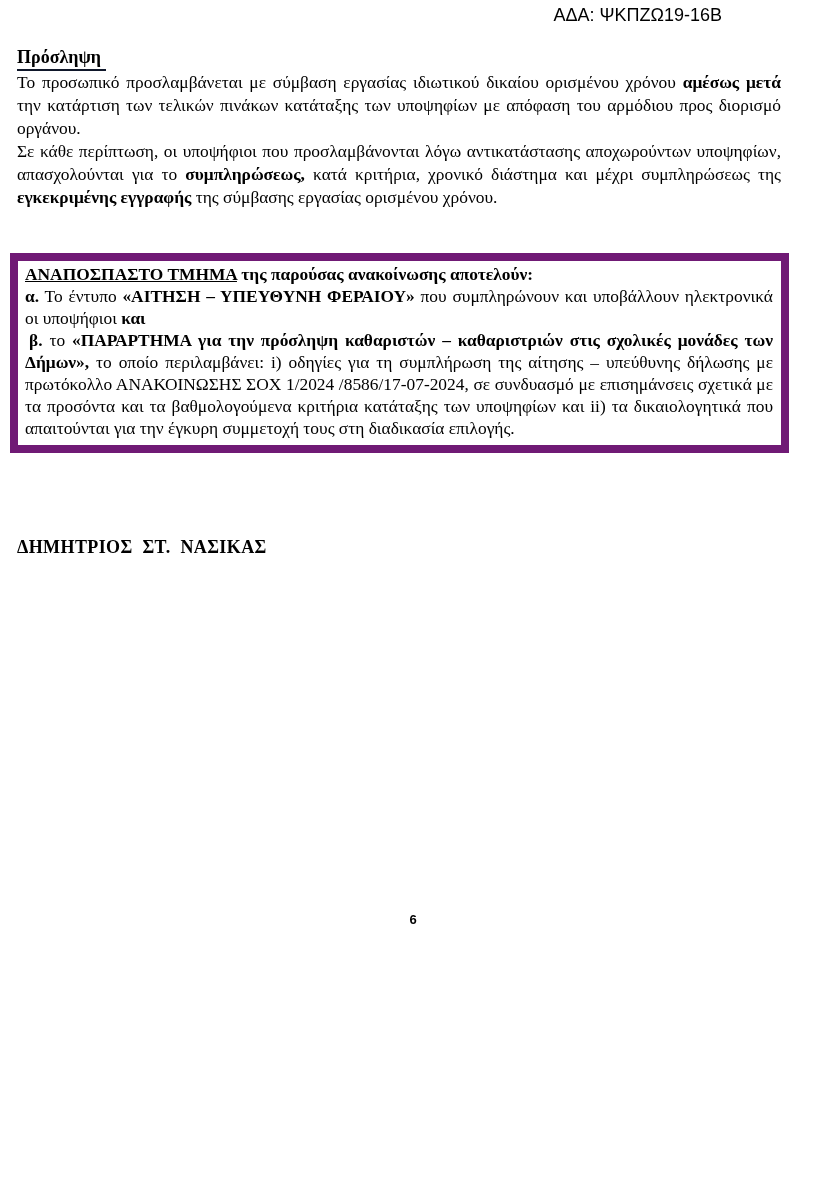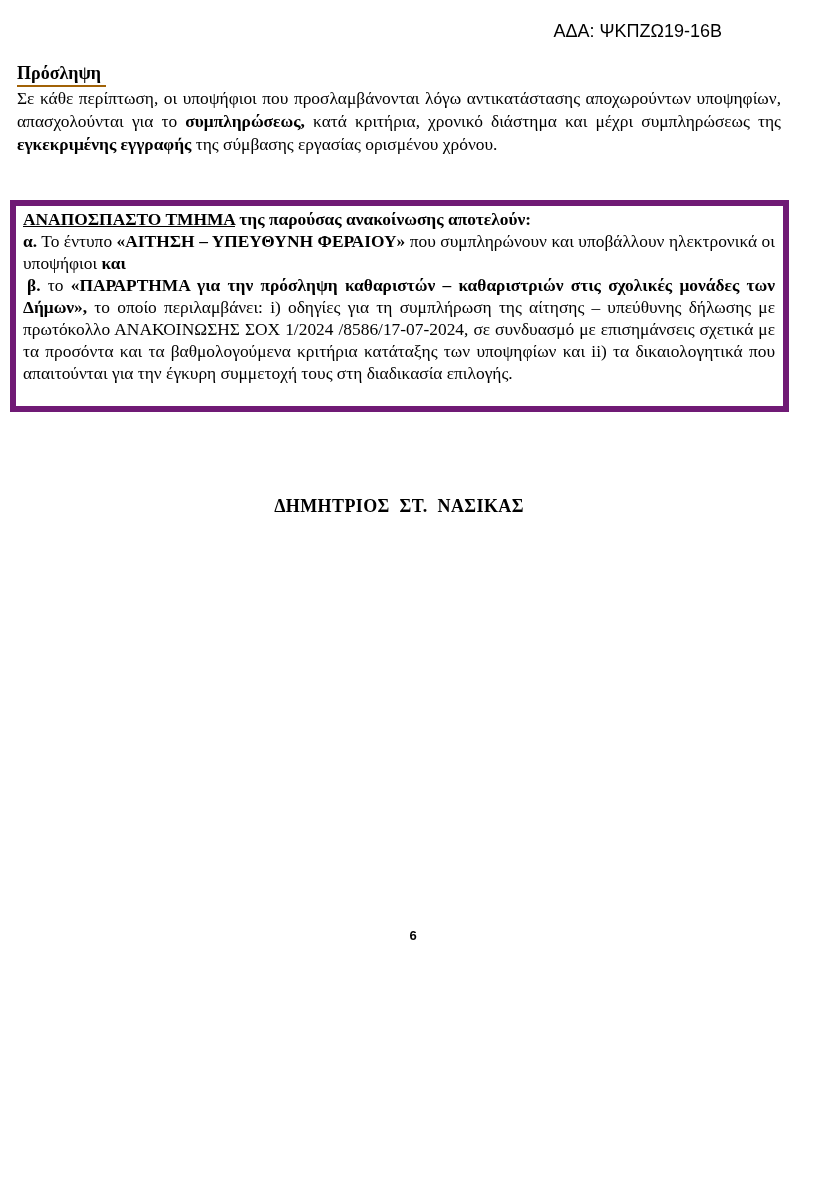--- a/index.html
+++ b/index.html
@@ -1,20 +1,20 @@
 <!DOCTYPE html>
 <html lang="el"><head>
 <meta charset="utf-8">
 <style>
   html, body { margin: 0; padding: 0; background: #ffffff; }
   .page {
     position: relative;
     width: 826px;
     height: 940px;
-    margin: 16px auto;
+    margin: 0 auto;
     background: #ffffff;
     color: #000000;
     font-family: "Liberation Serif", "DejaVu Serif", serif;
     overflow: hidden;
   }
   .ada {
     padding-top: 5px;
     padding-right: 104px;
     text-align: right;
     font-family: "Liberation Sans", "DejaVu Sans", sans-serif;
@@ -26,42 +26,41 @@
     margin-right: 45px;
     font-size: 17.4px;
     line-height: 23px;
     text-align: justify;
   }
   .heading-wrap { margin-top: 20px; line-height: 23px; }
   .heading {
     display: inline-block;
     font-weight: bold;
     font-size: 18px;
-    border-bottom: 2px solid #a16207;
+    border-bottom: 2px solid #0f172a;
     padding-right: 5px;
   }
   .content p { margin: 0; }
   .b { font-weight: bold; }
   .u { text-decoration: underline; }
   .box {
-    border: 6px solid #701a75;
+    border: 8px solid #701a75;
     margin: 44px -8px 0 -7px;
-    padding: 2px 8px 22px 7px;
+    padding: 2px 8px 6px 7px;
     line-height: 22px;
   }
   .sig-title {
     margin-top: 38px;
     text-align: center;
     font-weight: bold;
     font-size: 18px;
     letter-spacing: 0.4px;
   }
   .sig-name {
     margin-top: 83px;
-    text-align: center;
     font-weight: bold;
     font-size: 18px;
     letter-spacing: 0.4px;
     white-space: pre;
   }
   .footer {
     position: absolute;
     bottom: 13px;
     left: 0;
     width: 100%;
@@ -77,20 +76,21 @@
 <div class="page">
 
   <div class="ada">ΑΔΑ: ΨΚΠΖΩ19-16Β</div>
 
   <div class="content">
 
     <div class="heading-wrap">
       <span class="heading">Πρόσληψη</span>
     </div>
 
+    <p><span>Το προσωπικό προσλαμβάνεται με σύμβαση εργασίας ιδιωτικού δικαίου ορισμένου χρόνου </span><span class="b">αμέσως μετά</span><span> την κατάρτιση των τελικών πινάκων κατάταξης των υποψηφίων με απόφαση του αρμόδιου προς διορισμό οργάνου.</span></p>
 
 
     <p><span>Σε κάθε περίπτωση, οι υποψήφιοι που προσλαμβάνονται λόγω αντικατάστασης αποχωρούντων υποψηφίων, απασχολούνται για το </span><span class="b">συμπληρώσεως,</span><span> κατά κριτήρια, χρονικό διάστημα και μέχρι συμπληρώσεως της </span><span class="b">εγκεκριμένης εγγραφής</span><span> της σύμβασης εργασίας ορισμένου χρόνου.</span></p>
 
     <div class="box">
       <p><span class="b u">ΑΝΑΠΟΣΠΑΣΤΟ ΤΜΗΜΑ</span><span class="b"> της παρούσας ανακοίνωσης αποτελούν:</span></p>
       <p><span class="b">α.</span><span> Το έντυπο </span><span class="b">«ΑΙΤΗΣΗ – ΥΠΕΥΘΥΝΗ ΦΕΡΑΙΟΥ»</span><span> που συμπληρώνουν και υποβάλλουν ηλεκτρονικά οι υποψήφιοι </span><span class="b">και</span></p>
       <p style="text-indent: 4px;"><span class="b">β.</span><span> το </span><span class="b">«ΠΑΡΑΡΤΗΜΑ για την πρόσληψη καθαριστών – καθαριστριών στις σχολικές μονάδες των Δήμων»,</span><span> το οποίο περιλαμβάνει: i) οδηγίες για τη συμπλήρωση της αίτησης – υπεύθυνης δήλωσης με πρωτόκολλο ΑΝΑΚΟΙΝΩΣΗΣ ΣΟΧ 1/2024 /8586/17-07-2024, σε συνδυασμό με επισημάνσεις σχετικά με τα προσόντα και τα βαθμολογούμενα κριτήρια κατάταξης των υποψηφίων και ii) τα δικαιολογητικά που απαιτούνται για την έγκυρη συμμετοχή τους στη διαδικασία επιλογής.</span></p>
     </div>
 

